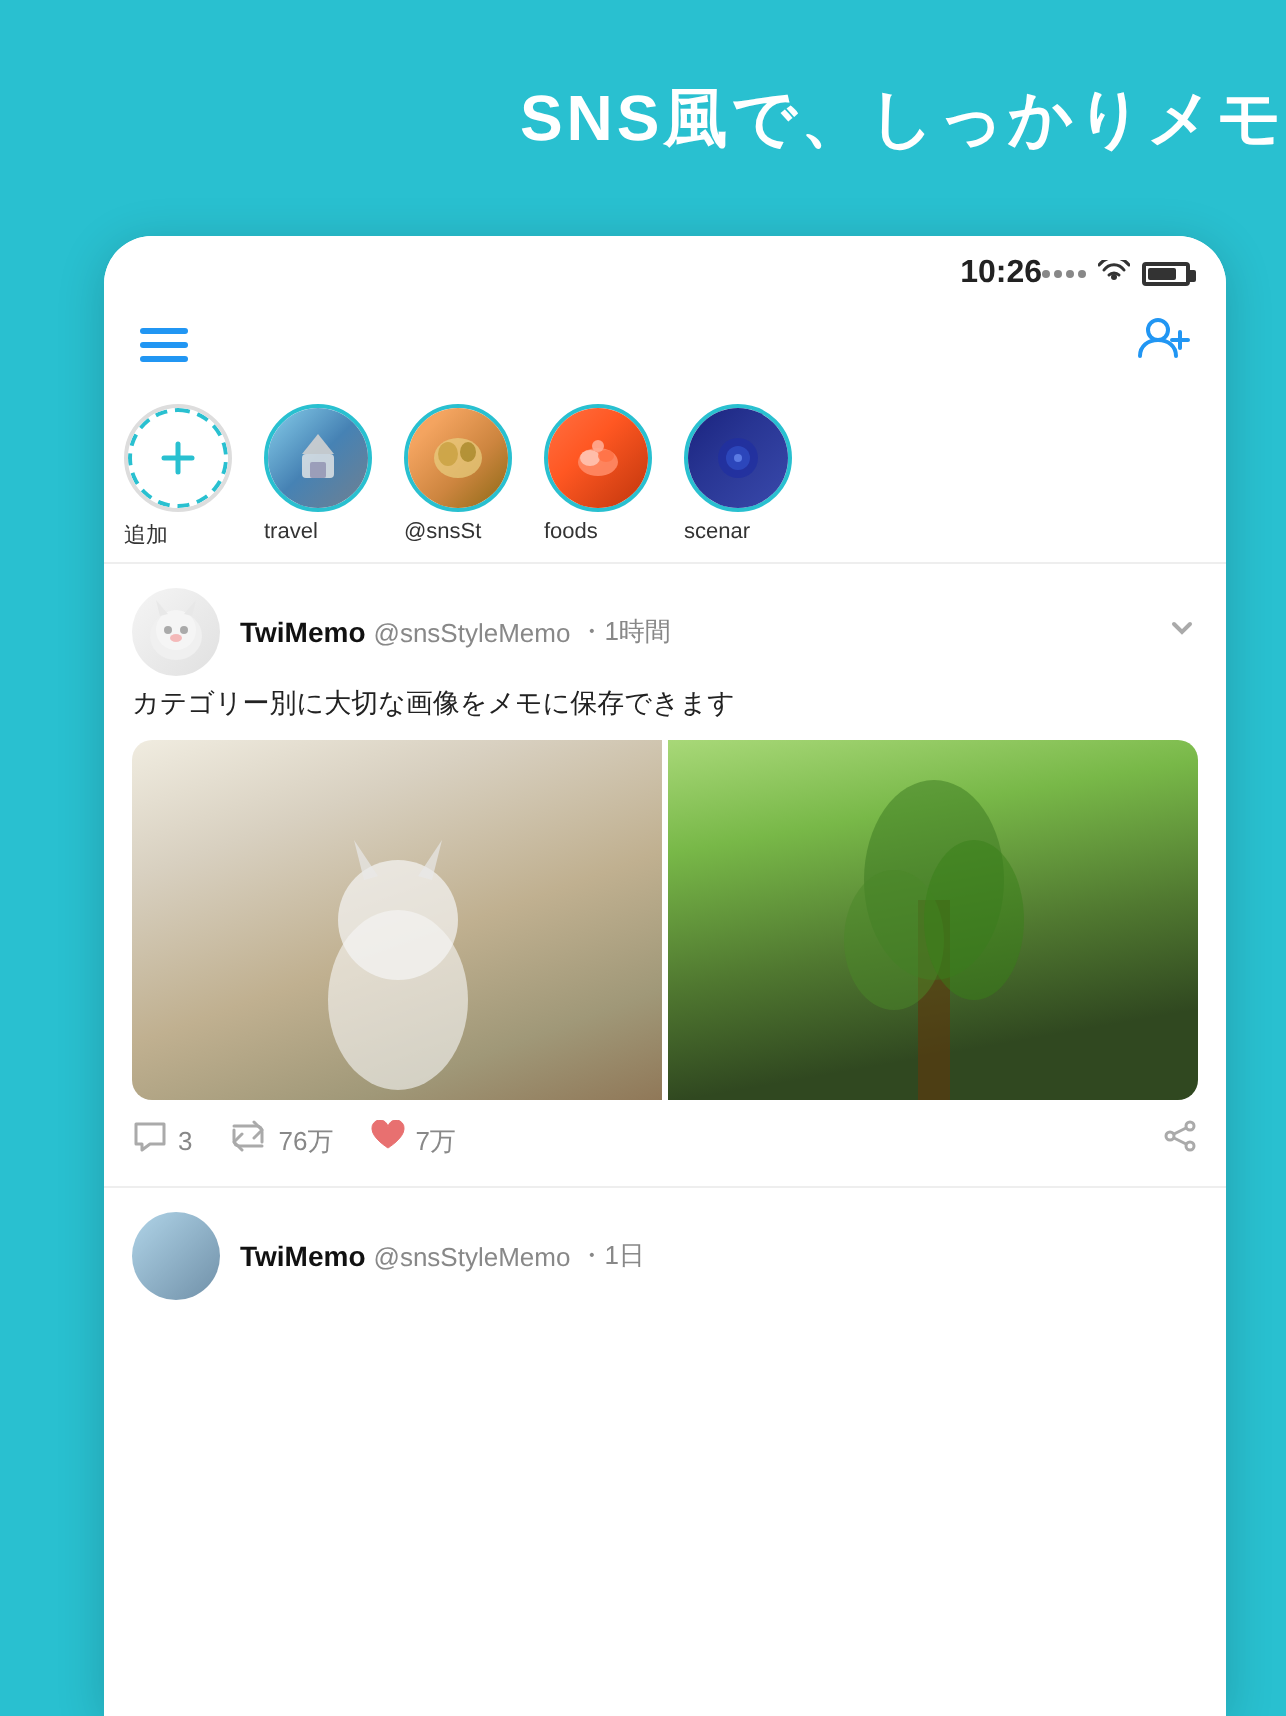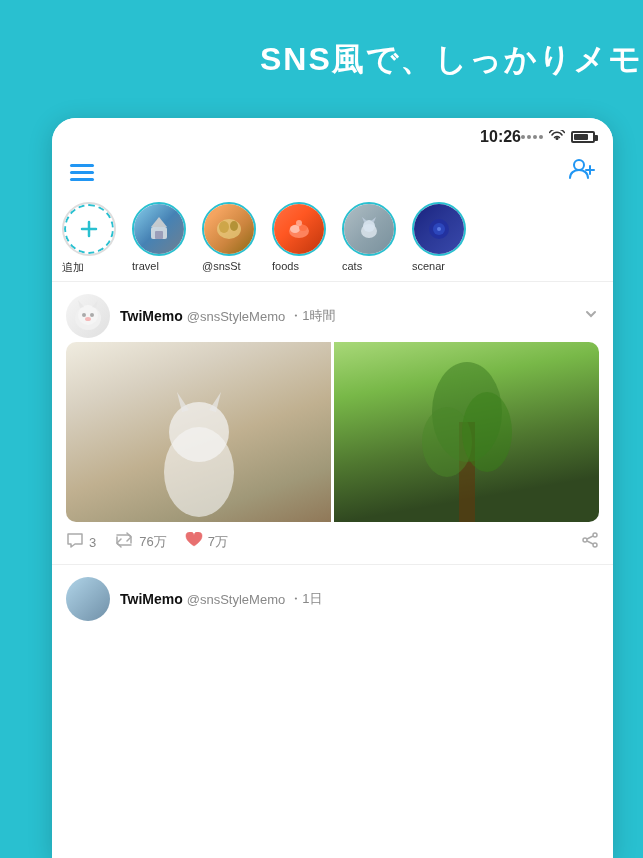--- a/index.html
+++ b/index.html
@@ -349,33 +349,20 @@
             <ellipse cx="16" cy="18" rx="10" ry="7" fill="#ff8a65" opacity="0.9"></ellipse>
             <ellipse cx="12" cy="16" rx="5" ry="4" fill="#ffccbc" opacity="0.8"></ellipse>
             <ellipse cx="20" cy="15" rx="4" ry="3" fill="#ff7043" opacity="0.8"></ellipse>
             <circle cx="16" cy="10" r="3" fill="#ffab91" opacity="0.9"></circle>
           </svg>
         </div>
       </div>
       <span class="story-label">foods</span>
     </div>
 
-    <div class="story-item">
-      <div class="story-avatar">
-        <div style="width:100%;height:100%;background:linear-gradient(135deg,#b0bec5 0%,#90a4ae 50%,#78909c 100%);display:flex;align-items:center;justify-content:center;">
-          <svg width="30" height="30" viewBox="0 0 30 30">
-            <ellipse cx="15" cy="17" rx="8" ry="7" fill="#e0e8f0" opacity="0.8"></ellipse>
-            <circle cx="15" cy="12" r="6" fill="#d8e4f0" opacity="0.9"></circle>
-            <polygon points="10,8 8,3 13,7" fill="#c0d0e0" opacity="0.8"></polygon>
-            <polygon points="20,8 22,3 17,7" fill="#c0d0e0" opacity="0.8"></polygon>
-          </svg>
-        </div>
-      </div>
-      <span class="story-label">cats</span>
-    </div>
 
     <div class="story-item">
       <div class="story-avatar">
         <div style="width:100%;height:100%;background:linear-gradient(135deg,#1a237e 0%,#283593 40%,#3949ab 100%);display:flex;align-items:center;justify-content:center;">
           <svg width="32" height="32" viewBox="0 0 32 32">
             <circle cx="16" cy="16" r="10" fill="#2030a0" opacity="0.8"></circle>
             <circle cx="16" cy="16" r="6" fill="#3050c8" opacity="0.7"></circle>
             <circle cx="16" cy="16" r="2" fill="#6080e8" opacity="0.9"></circle>
           </svg>
         </div>
@@ -408,20 +395,21 @@
           <span class="post-time">・1時間</span>
         </div>
       </div>
       <span class="post-chevron">
         <svg width="16" height="16" viewBox="0 0 16 16">
           <polyline points="4,6 8,10 12,6" stroke="#aaa" stroke-width="2" fill="none" stroke-linecap="round"></polyline>
         </svg>
       </span>
     </div>
 
+    <div class="post-text">カテゴリー別に大切な画像をメモに保存できます</div>
 
     <div class="post-images">
       <div class="img-placeholder" style="background:linear-gradient(160deg,#f0ece0 0%,#d8d0c0 25%,#c0b090 55%,#a09878 80%,#907858 100%);position:relative;">
 
         <svg width="100" height="160" viewBox="0 0 100 160" style="position:absolute;bottom:0;">
           <ellipse cx="50" cy="110" rx="35" ry="45" fill="#f8f8f8" opacity="0.6"></ellipse>
           <circle cx="50" cy="70" r="30" fill="#f5f5f5" opacity="0.7"></circle>
           <polygon points="33,50 28,30 40,48" fill="#e8e8e8" opacity="0.7"></polygon>
           <polygon points="67,50 72,30 60,48" fill="#e8e8e8" opacity="0.7"></polygon>
         </svg>

